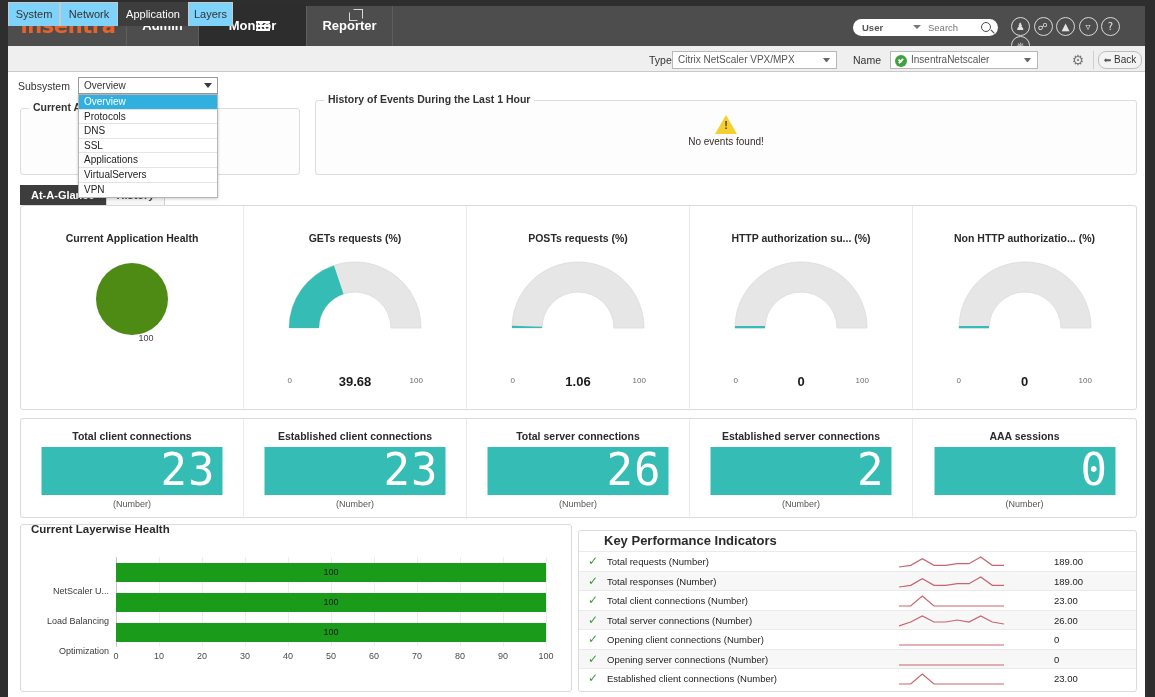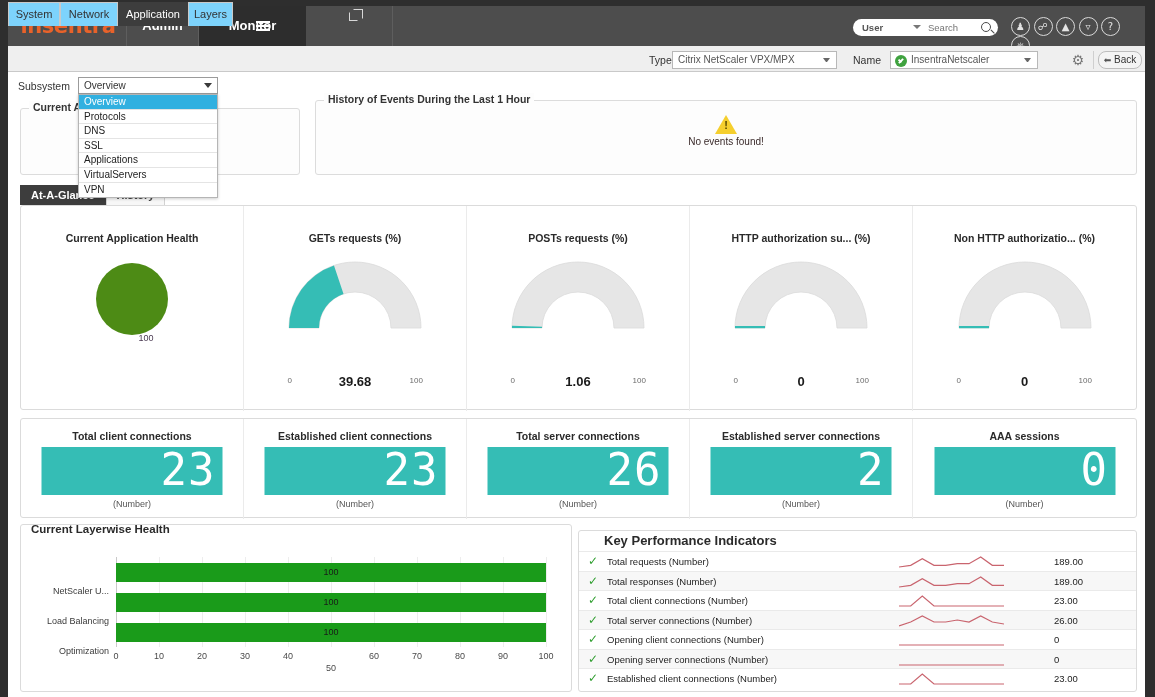--- a/index.html
+++ b/index.html
@@ -323,20 +323,21 @@
   <div class="topbar">
     <div class="logo">insentra</div>
 
     <div class="navitem nav-admin">Admin</div>
     <div class="navitem nav-monitor">Monitor</div>
     <div class="hamburger">
         <i></i>
         <i></i>
         <i></i>
       </div>
+    <div class="navitem nav-reporter">Reporter</div>
     <div class="ext-icon"></div>
     <div class="nav-divider"></div>
 
     <div class="searchbox">
       <div class="search-scope">User</div>
       <div class="search-caret"></div>
       <input class="search-input" placeholder="Search" style="">
       <div class="search-mag"></div>
     </div>
 
@@ -512,21 +513,21 @@
     <div class="lw-tick" style="left: 0px;">0</div>
         <div class="lw-grid" style="left: 43px;"></div>
         <div class="lw-tick" style="left: 43px;">10</div>
         <div class="lw-grid" style="left: 86px;"></div>
         <div class="lw-tick" style="left: 86px;">20</div>
         <div class="lw-grid" style="left: 129px;"></div>
         <div class="lw-tick" style="left: 129px;">30</div>
         <div class="lw-grid" style="left: 172px;"></div>
         <div class="lw-tick" style="left: 172px;">40</div>
         <div class="lw-grid" style="left: 215px;"></div>
-        <div class="lw-tick" style="left: 215px; margin-top: 12px;">50</div>
+        <div class="lw-tick" style="left: 215px;">50</div>
         <div class="lw-grid" style="left: 258px;"></div>
         <div class="lw-tick" style="left: 258px;">60</div>
         <div class="lw-grid" style="left: 301px;"></div>
         <div class="lw-tick" style="left: 301px;">70</div>
         <div class="lw-grid" style="left: 344px;"></div>
         <div class="lw-tick" style="left: 344px;">80</div>
         <div class="lw-grid" style="left: 387px;"></div>
         <div class="lw-tick" style="left: 387px;">90</div>
         <div class="lw-grid" style="left: 430px;"></div>
         <div class="lw-tick" style="left: 430px;">100</div>

